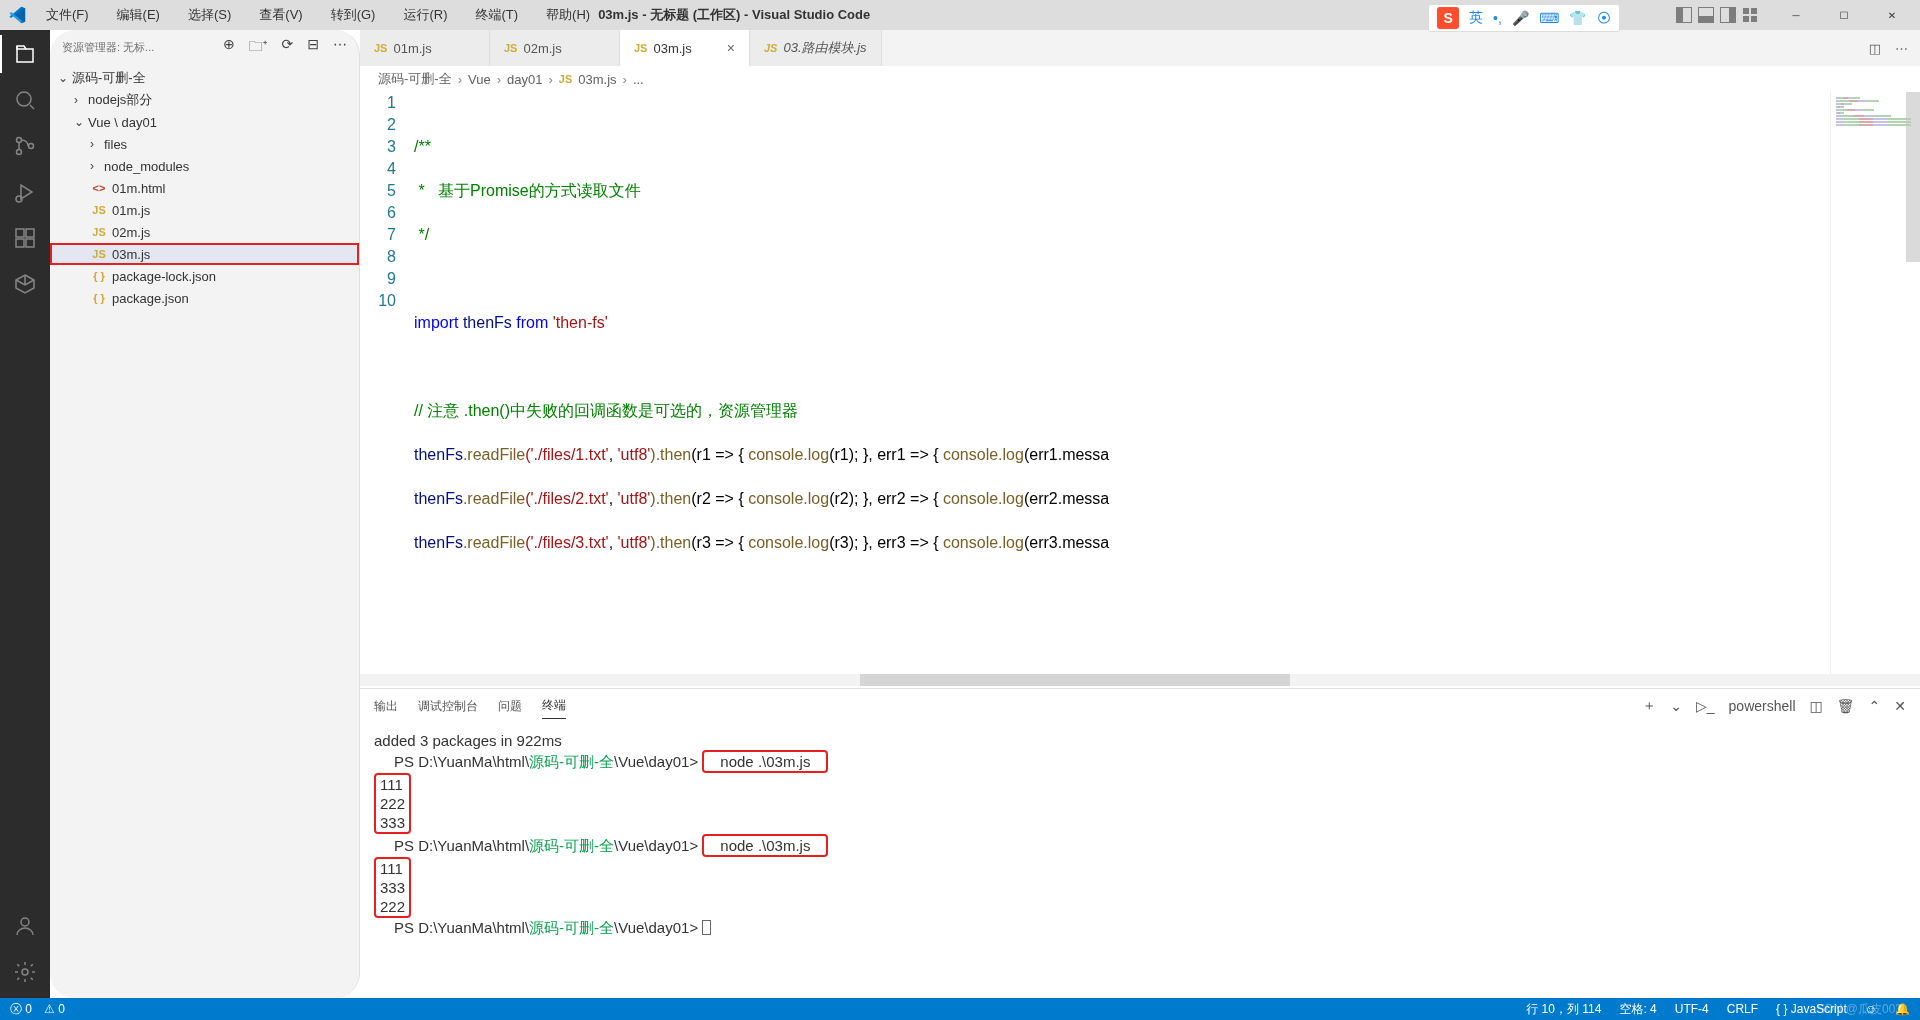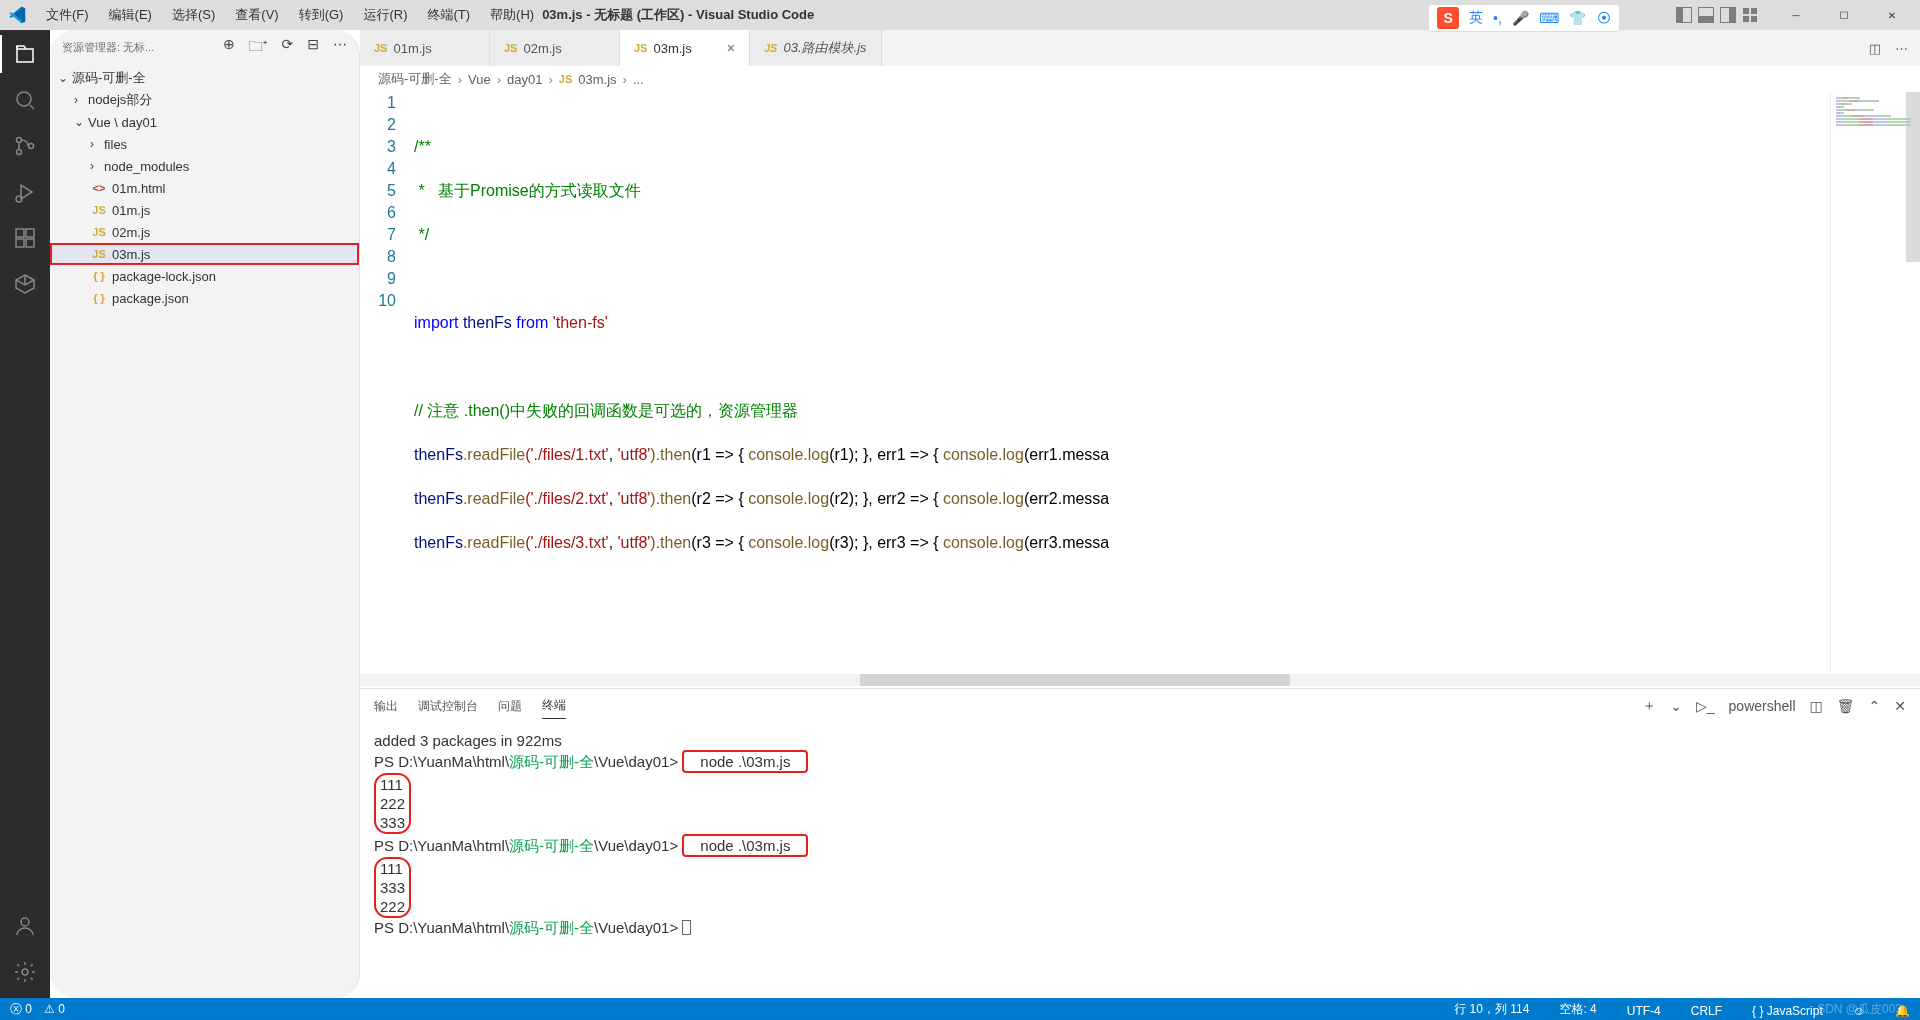--- a/index.html
+++ b/index.html
@@ -1,21 +1,21 @@
 <!DOCTYPE html>
 <html><head>
 <meta charset="utf-8">
 <style>
 * { margin: 0; padding: 0; box-sizing: border-box; font-family: "Segoe UI", "Microsoft YaHei", sans-serif; }
 body { width: 1920px; height: 1020px; background: #fff; overflow: hidden; font-size: 13px; color: #333; display: flex; flex-direction: column; }
 
 .title-bar { height: 30px; background: #dddddd; display: flex; align-items: center; padding: 0 8px; }
 .vscode-logo { width: 18px; height: 18px; margin-right: 12px; }
 .vscode-logo svg { width: 18px; height: 18px; }
-.menu-items { display: flex; gap: 4px; }
+.menu-items { display: flex; gap: 12px; }
 .menu-item { padding: 3px 8px; cursor: pointer; }
 .title-text { flex: 1; text-align: left; color: #333; font-weight: bold; }
 .title-controls { display: flex; align-items: center; gap: 8px; }
 .layout-icons { display: flex; gap: 6px; margin-right: 10px; }
 .layout-icon { width: 16px; height: 16px; border: 1.5px solid #555; opacity: 0.7; }
 .layout-icon.half-left::before { content: ''; display: block; width: 40%; height: 100%; background: #555; }
 .layout-icon.half-right { position: relative; }
 .layout-icon.half-right::after { content: ''; position: absolute; right: 0; top: 0; width: 40%; height: 100%; background: #555; }
 .layout-icon.half-bottom { position: relative; }
 .layout-icon.half-bottom::after { content: ''; position: absolute; bottom: 0; left: 0; width: 100%; height: 40%; background: #555; }
@@ -88,29 +88,29 @@
 .minimap-lines div:nth-child(8){width:95%}
 .minimap-lines div:nth-child(9){width:95%}
 .minimap-lines div:nth-child(10){width:95%}
 
 .panel { height: 310px; border-top: 1px solid #e0e0e0; display: flex; flex-direction: column; background: #fff; }
 .panel-tabs { height: 34px; display: flex; align-items: center; padding: 0 14px; gap: 20px; font-size: 12px; color: #555; }
 .panel-tab { padding: 4px 0; cursor: pointer; }
 .panel-tab.active { color: #333; border-bottom: 1px solid #333; font-weight: 500; }
 .panel-actions { margin-left: auto; display: flex; align-items: center; gap: 14px; color: #555; font-size: 14px; }
 .panel-content { flex: 1; padding: 8px 14px; font-family: Consolas, monospace; font-size: 15px; line-height: 19px; color: #333; overflow: hidden; }
-.panel-content .ps-path { color: #333; }
+.panel-content .ps-path { color: #333; margin-left: 20px; }
 .panel-content .ps-cn { color: #0aa050; }
 .red-box { border: 2px solid #e52020; border-radius: 4px; padding: 0 16px; display: inline-block; }
-.red-box-block { border: 2px solid #e52020; border-radius: 13px; display: inline-block; padding: 0 4px; }
+.red-box-block { border: 2px solid #e52020; border-radius: 4px; display: inline-block; padding: 0 4px; }
 .cur-box { display: inline-block; border: 1px solid #666; width: 9px; height: 15px; vertical-align: -2px; }
 
 .status-bar { height: 22px; background: #007acc; color: #fff; display: flex; align-items: center; font-size: 12px; padding: 0 10px; gap: 14px; }
 .status-bar .sb-left { display: flex; gap: 12px; align-items: center; }
-.status-bar .sb-right { margin-left: auto; display: flex; gap: 30px; align-items: flex-end; }
+.status-bar .sb-right { margin-left: auto; display: flex; gap: 18px; align-items: center; }
 .watermark { position: absolute; right: 18px; bottom: 2px; color: rgba(255,255,255,0.35); font-size: 12px; }
 </style>
 </head>
 <body>
 
 <div class="title-bar">
   <div class="vscode-logo">
     <svg viewBox="0 0 24 24">
         <path fill="#0065A9" d="M23 3l-5-2L6 12l12 11 5-2V3z"></path>
         <path fill="#007ACC" d="M18 1L2 14l2 2L18 5V1z"></path>

